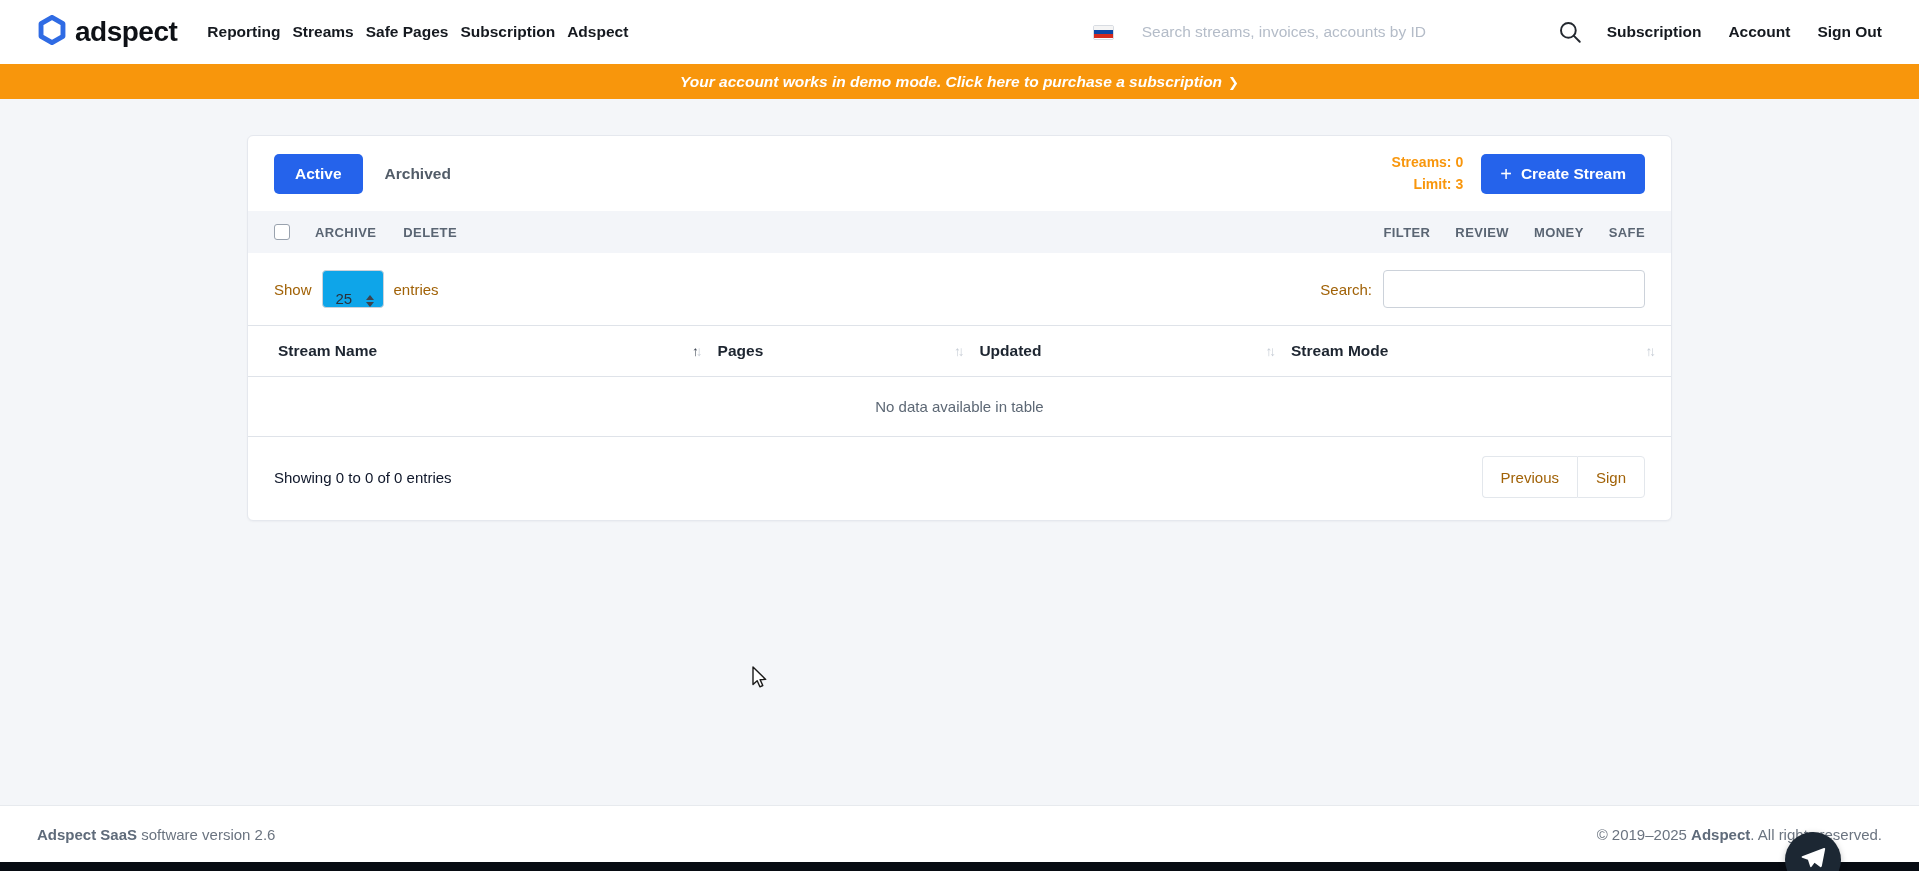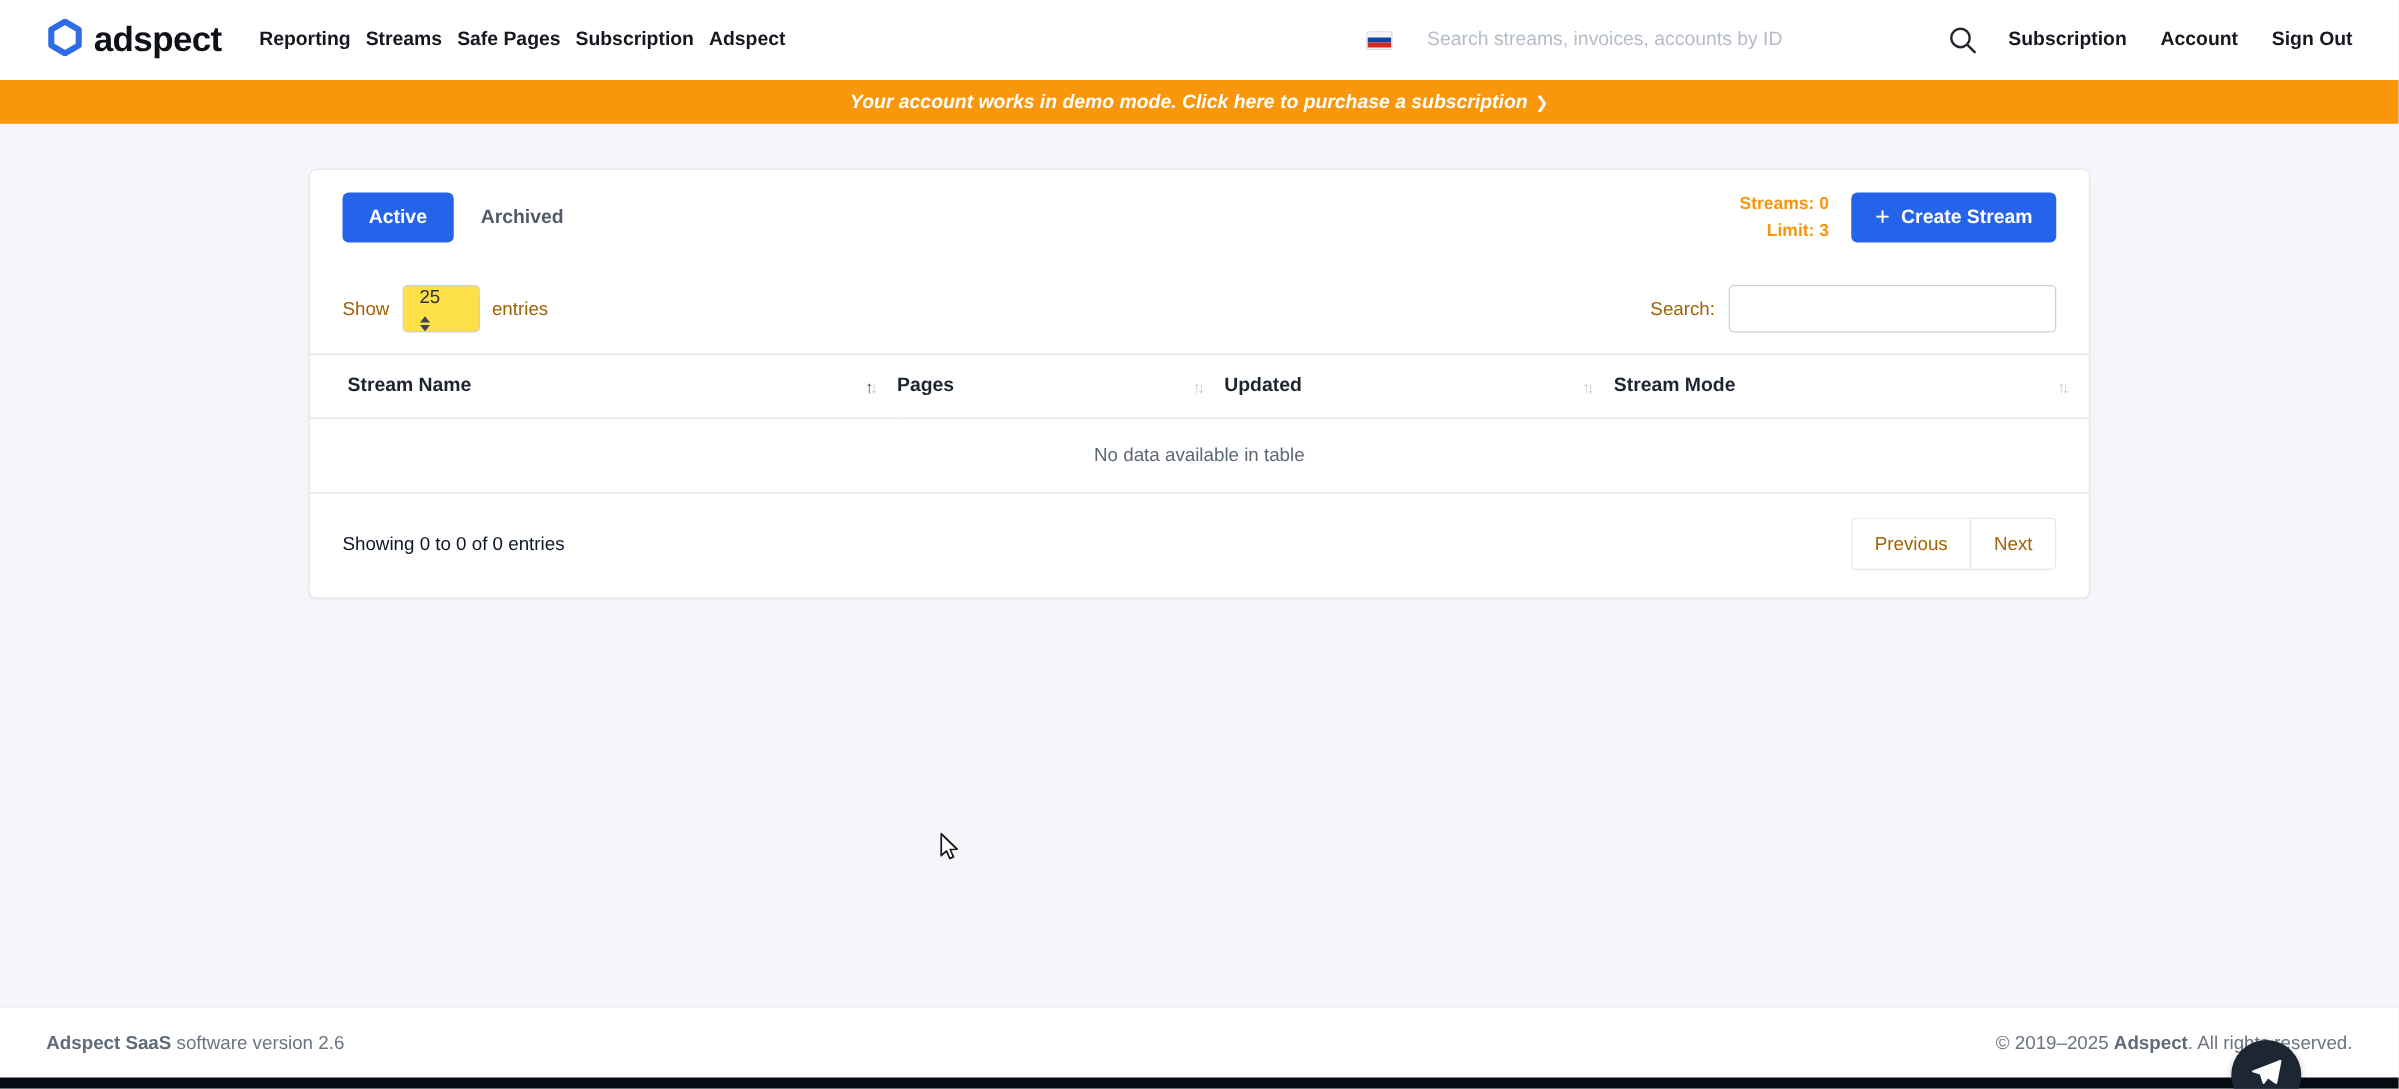--- a/index.html
+++ b/index.html
@@ -39,21 +39,21 @@
   .create-btn .plus { font-size:20px; font-weight:400; line-height:1; }
 
   .toolbar { background:#f3f5f9; height:42px; display:flex; align-items:center; padding:0 26px; }
   .chk { width:16px; height:16px; border:1.6px solid #99a2ae; border-radius:3px; background:#fff; cursor:pointer; margin-right:25px; }
   .tool-link { font-size:13px; font-weight:700; letter-spacing:.4px; color:#5a6573; cursor:pointer; margin-right:27px; }
   .tool-spacer { flex:1; }
   .tool-link.r { margin-right:0; margin-left:25px; }
 
   .controls { display:flex; align-items:center; padding:17px 26px; }
   .ctl-label { font-size:15px; color:#a16207; }
-  .len-select { display:flex; align-items:flex-start; justify-content:space-between; width:62px; height:38px; border:1px solid #ccd2da; border-radius:4px; margin:0 10px; padding:0 9px 0 13px; cursor:pointer; background:#fde047;flex-direction:column; }
+  .len-select { display:flex; align-items:flex-end; justify-content:space-between; width:62px; height:38px; border:1px solid #ccd2da; border-radius:4px; margin:0 10px; padding:0 9px 0 13px; cursor:pointer; background:#0ea5e9; }
   .len-value { font-size:15px; color:#2a313b; }
   .caret { display:flex; flex-direction:column; gap:2px; }
   .caret i { width:0; height:0; border-left:4px solid transparent; border-right:4px solid transparent; }
   .caret .up { border-bottom:5px solid #3c434d; }
   .caret .dn { border-top:5px solid #3c434d; }
   .ctl-spacer { flex:1; }
   .table-search { width:262px; height:38px; border:1px solid #ccd2da; border-radius:4px; margin-left:11px; font-size:15px; padding:0 10px; outline:none; color:#333; background:#fff; }
 
   table { width:100%; border-collapse:collapse; }
   thead th { text-align:left; font-size:15.5px; font-weight:700; color:#1d2530; padding:16px 14px 16px 0; border-top:1px solid #dfe3e9; border-bottom:1px solid #dfe3e9; cursor:pointer; }
@@ -137,20 +137,30 @@
       <div class="limits">
         <div>Streams: 0</div>
         <div>Limit: 3</div>
       </div>
       <button class="create-btn">
         <span class="plus">+</span>
         <span>Create Stream</span>
       </button>
     </div>
 
+    <div class="toolbar">
+      <div class="chk"></div>
+      <span class="tool-link">ARCHIVE</span>
+      <span class="tool-link">DELETE</span>
+      <div class="tool-spacer"></div>
+      <span class="tool-link r">FILTER</span>
+      <span class="tool-link r">REVIEW</span>
+      <span class="tool-link r">MONEY</span>
+      <span class="tool-link r">SAFE</span>
+    </div>
 
     <div class="controls">
       <span class="ctl-label">Show</span>
       <div class="len-select">
         <span class="len-value">25</span>
         <span class="caret">
             <i class="up"></i>
             <i class="dn"></i>
           </span>
       </div>
@@ -200,21 +210,21 @@
           <td class="empty-cell" colspan="4">No data available in table</td>
         </tr>
       </tbody>
     </table>
 
     <div class="card-foot">
       <span class="showing">Showing 0 to 0 of 0 entries</span>
       <div class="foot-spacer"></div>
       <div class="pager">
         <button class="prev">Previous</button>
-        <button class="next">Next</button>
+        <button class="next">Sign</button>
       </div>
     </div>
 
   </section>
 
   <div class="tg-fab">
     <span>
       <svg width="28" height="28" viewBox="0 0 24 24" fill="#ffffff">
         <path d="M21.9 3.2 L2.7 10.6 c-.6.25 -.57 1.05.05 1.25 l4.9 1.6 1.9 5.9 c.18.55.88.65 1.2.18 l2.55-3.4 4.9 3.55 c.5.35 1.2.08 1.33-.52 l2.9-14.9 c.13-.7-.55-1.25-1.53-1.06z"></path>
       </svg>

